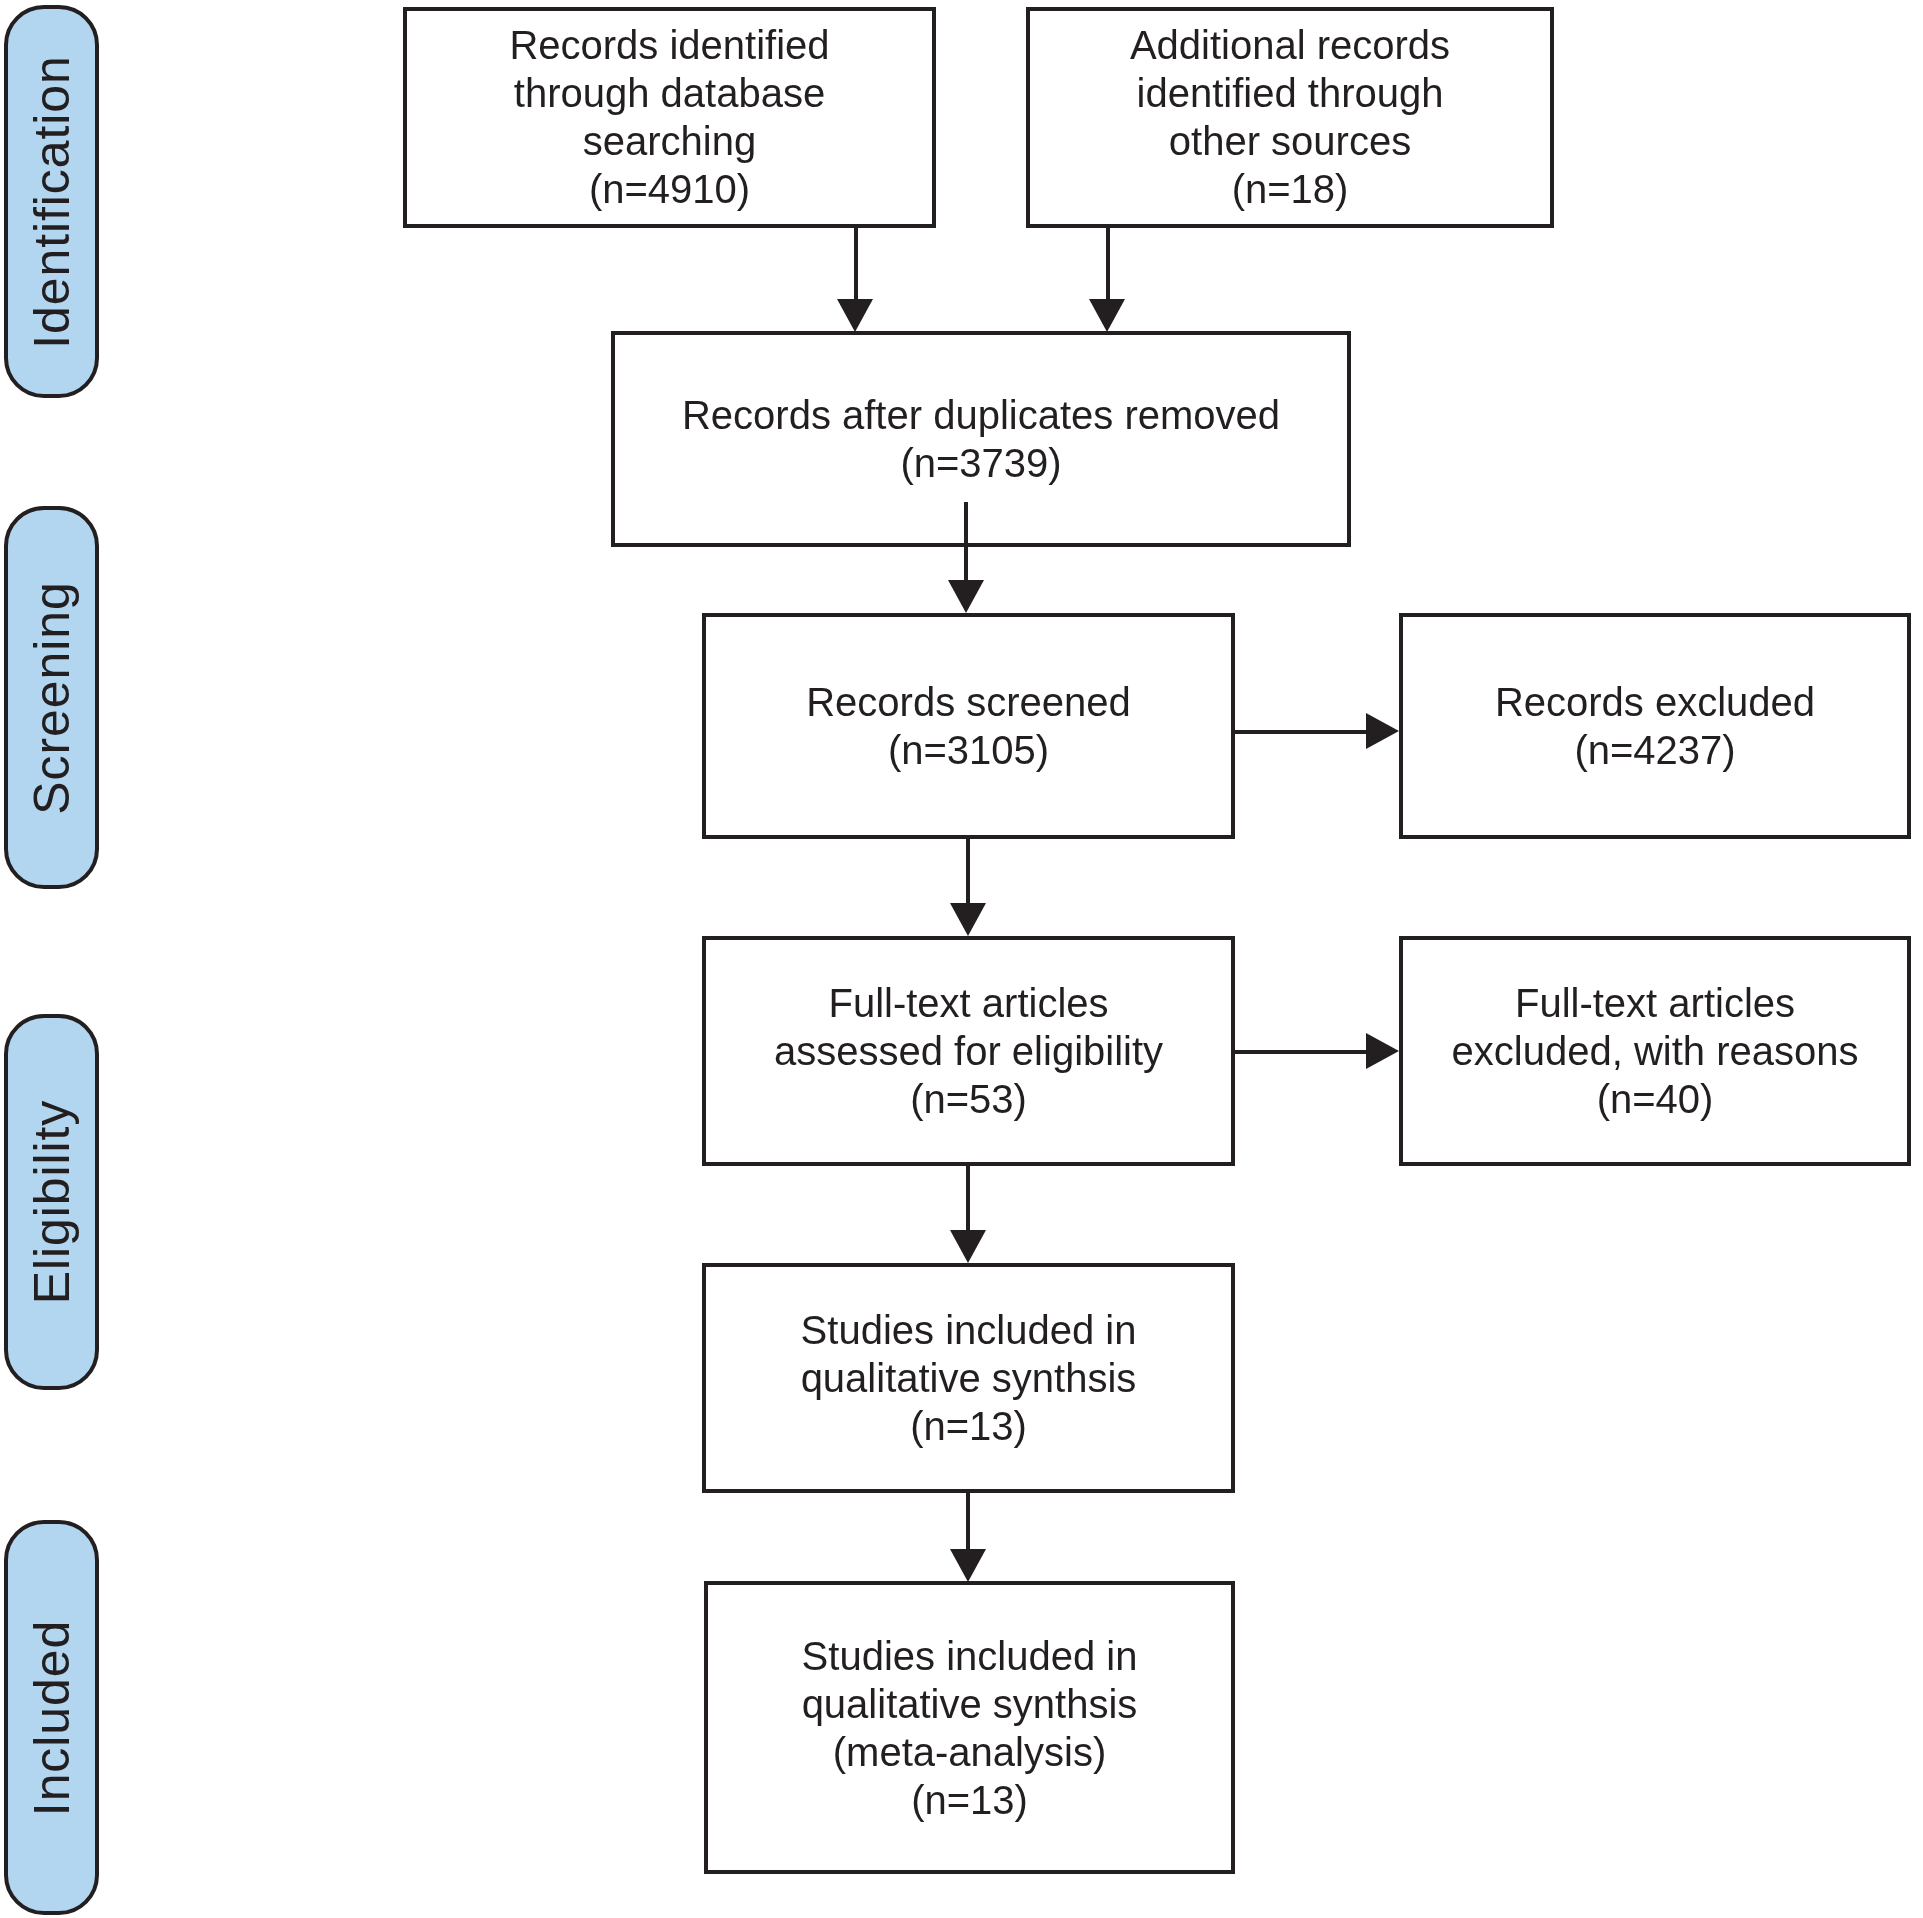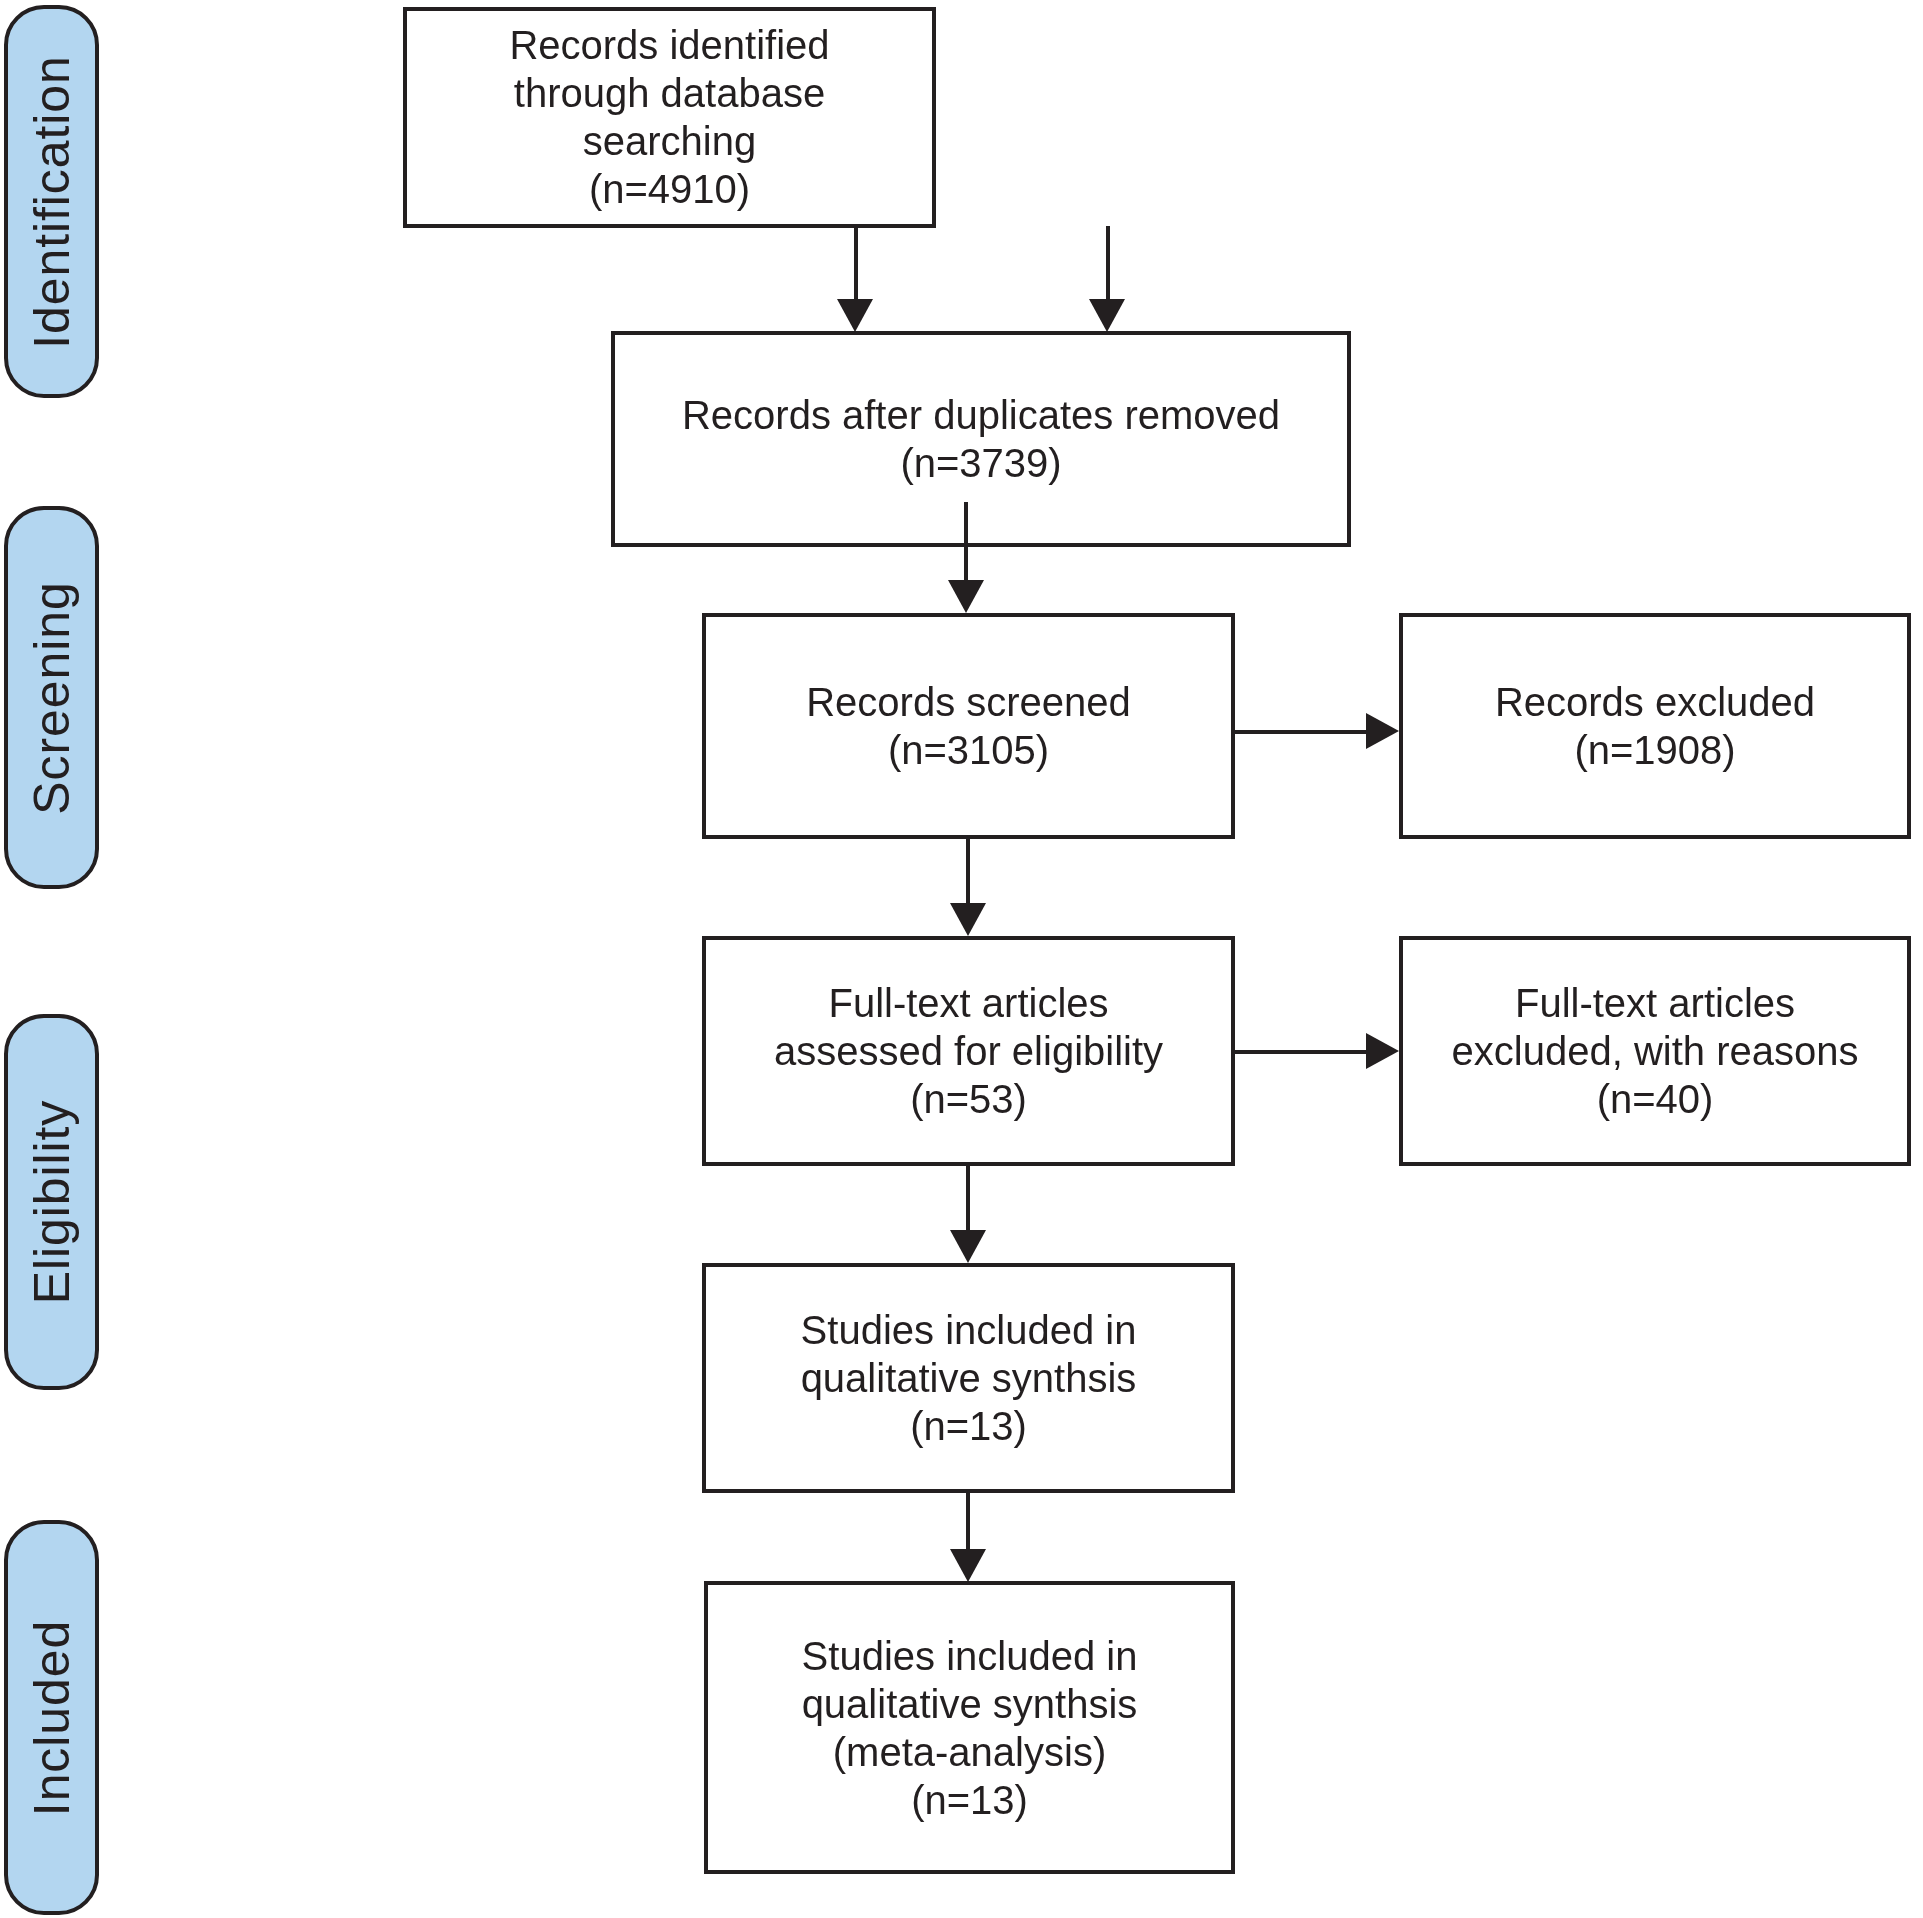--- a/index.html
+++ b/index.html
@@ -86,34 +86,40 @@
     <span class="rot">Included</span>
   </div>
 
   <div class="flow-box" style="left:403px; top:6.9px; width:533px; height:221px;">
     <div class="box-text">Records identified
 through database
 searching
 (n=4910)</div>
   </div>
 
+  <div class="flow-box" style="left:1026px; top:6.9px; width:528px; height:221px;">
+    <div class="box-text">Additional records
+identified through
+other sources
+(n=18)</div>
+  </div>
 
   <div class="flow-box" style="left:611px; top:331px; width:740px; height:216px;">
     <div class="box-text">Records after duplicates removed
 (n=3739)</div>
   </div>
 
   <div class="flow-box" style="left:702px; top:613px; width:533px; height:226px;">
     <div class="box-text">Records screened
 (n=3105)</div>
   </div>
 
   <div class="flow-box" style="left:1399px; top:613px; width:512px; height:226px;">
     <div class="box-text">Records excluded
-(n=1908)</div>
+(n=4237)</div>
   </div>
 
   <div class="flow-box" style="left:702px; top:936px; width:533px; height:230px;">
     <div class="box-text">Full-text articles
 assessed for eligibility
 (n=53)</div>
   </div>
 
   <div class="flow-box" style="left:1399px; top:936px; width:512px; height:230px;">
     <div class="box-text">Full-text articles

